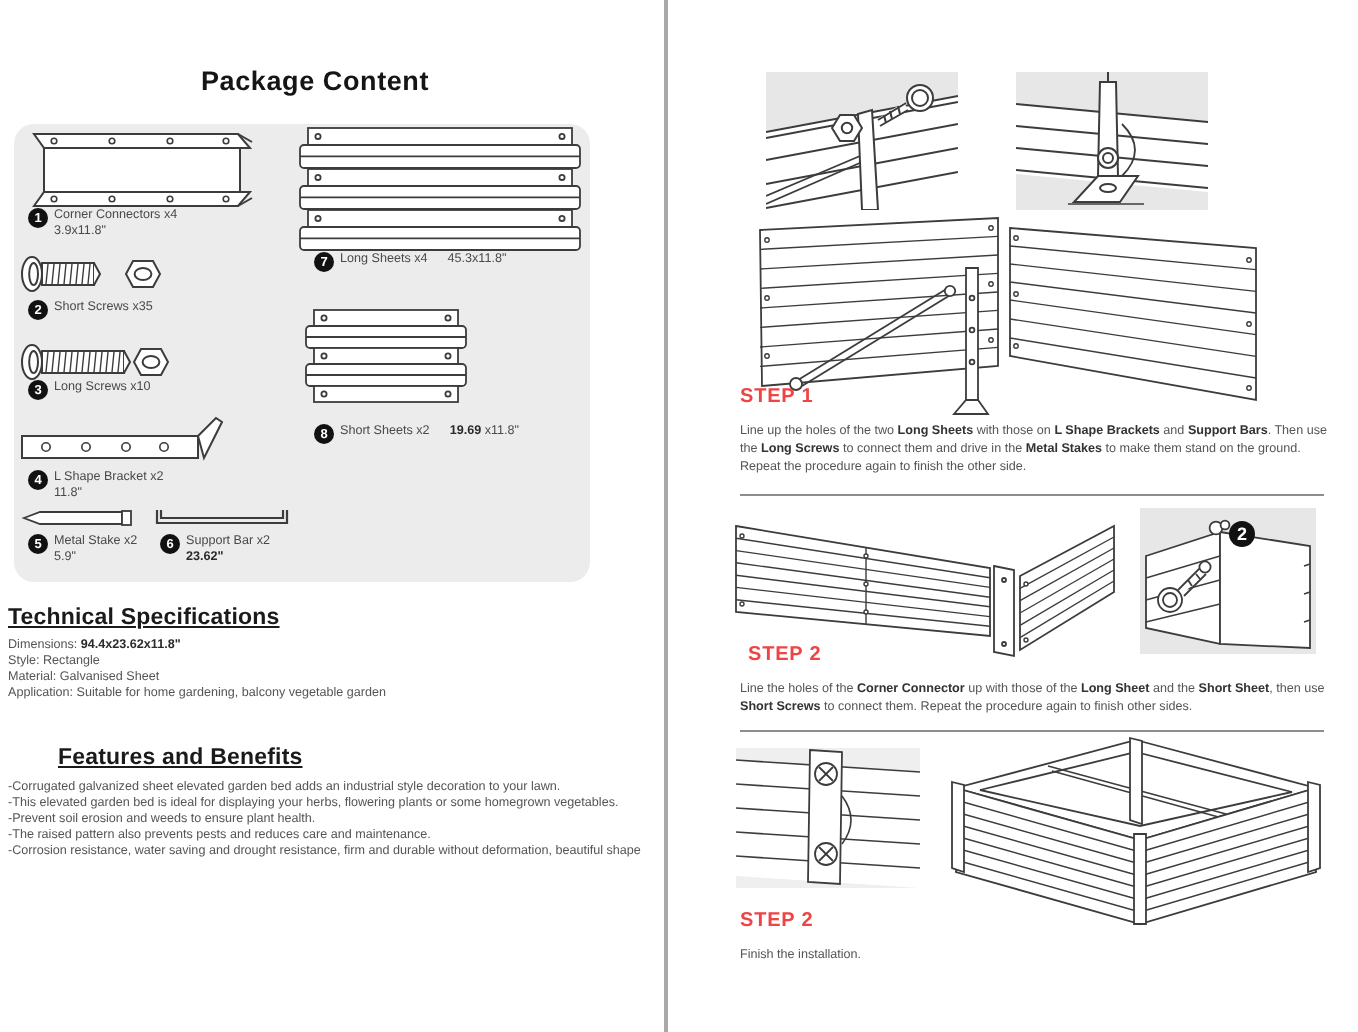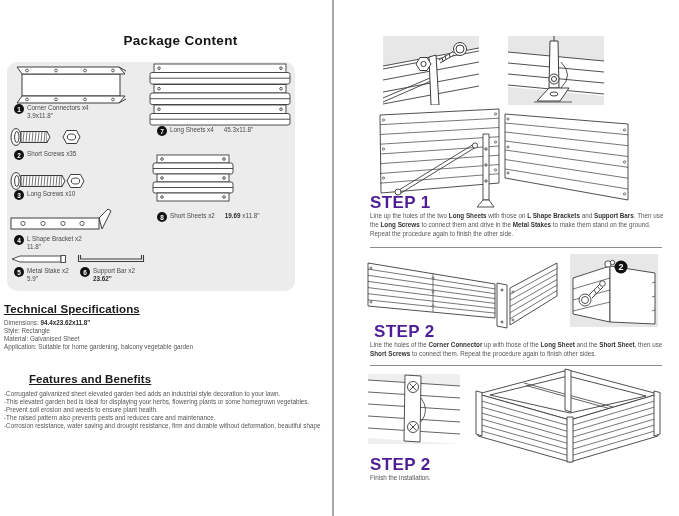--- a/index.html
+++ b/index.html
@@ -4,39 +4,39 @@
 <style>
   html,body{margin:0;padding:0;}
   body{
     width:679px;height:516px;position:relative;background:#ffffff;
     font-family:"Liberation Sans","DejaVu Sans",sans-serif;
     -webkit-font-smoothing:antialiased;overflow:hidden;
   }
   .abs{position:absolute;}
   .page-title{font-size:13.5px;font-weight:700;color:#151515;letter-spacing:.3px;text-align:center;}
   .section-h{font-size:11.5px;font-weight:700;color:#1a1a1a;letter-spacing:.1px;text-decoration:underline;}
-  .step-title{font-size:17px;font-weight:700;color:#4c1d95;letter-spacing:.4px;}
+  .step-title{font-size:10px;font-weight:700;color:#ef4444;letter-spacing:.4px;}
   .pkg-panel{background:#ececec;border-radius:10px;}
   .pkg-item{display:flex;gap:3px;align-items:flex-start;}
   .badge{width:10px;height:10px;border-radius:50%;background:#111;color:#fff;
          font-size:6.5px;font-weight:700;display:flex;align-items:center;justify-content:center;flex:0 0 auto;}
   .itxt{font-size:6.3px;line-height:8px;color:#4a4a4a;}
   .inline-size{margin-left:10px;}
   .bold-num{font-weight:700;color:#2a2a2a;}
   .small{font-size:6.3px;color:#555;line-height:7.9px;}
   .step-desc{font-size:6.3px;color:#555;line-height:9px;width:296px;}
   .b{font-weight:700;color:#333;}
   .hr-h{height:1px;background:#8d8d8d;}
   .vdiv{width:1.5px;background:#a9a9a9;}
   svg{display:block;}
 </style>
 </head>
 <body>
 
-<div class="abs page-title" style="left:0;top:33;width:315px;left:0px;top:33px;margin-left:23px;">Package Content</div>
+<div class="abs page-title" style="left:0;top:33;width:315px;left:0px;top:33px;">Package Content</div>
 
 <div class="abs pkg-panel" style="left:7px;top:62px;width:288px;height:229px;">
 
   <svg class="abs" style="left:8px;top:4px;" width="112" height="38" viewBox="0 0 112 38">
     <g stroke="#3c3c3c" stroke-width="1" fill="#fff">
       <rect x="7" y="8" width="98" height="22"></rect>
       <polygon points="2,1 104,1 110,8 7,8"></polygon>
       <polygon points="2,37 104,37 110,30 7,30"></polygon>
       <line x1="104" y1="1" x2="111" y2="5"></line>
       <line x1="104" y1="37" x2="111" y2="33"></line>

